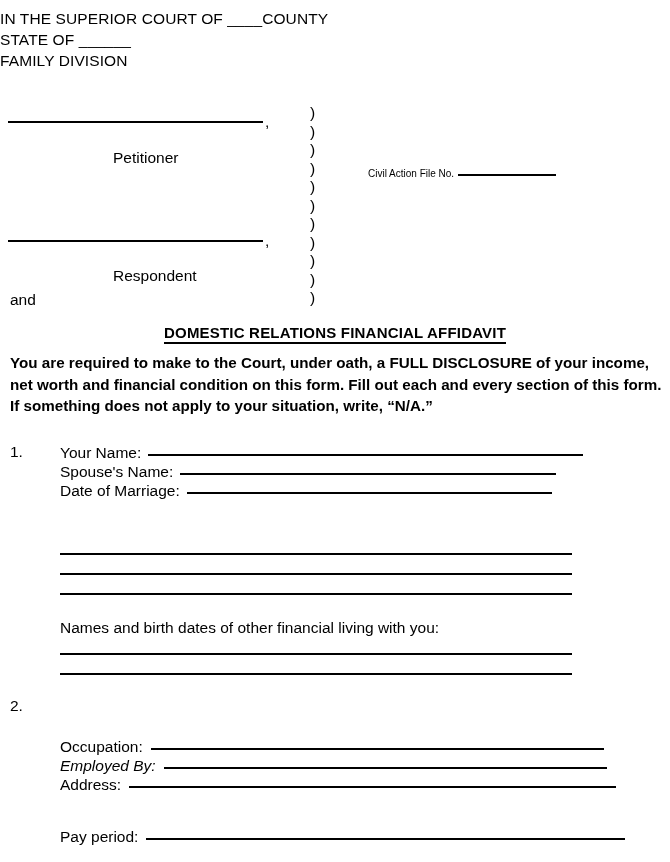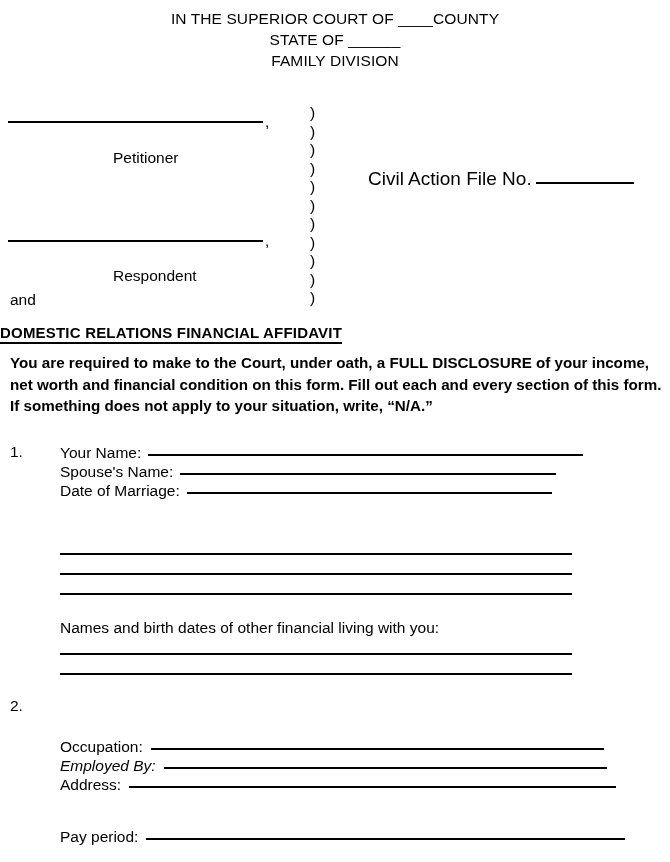--- a/index.html
+++ b/index.html
@@ -18,21 +18,21 @@
     background: #ffffff;
     overflow: hidden;
   }
 
   
   .court-heading {
     position: absolute;
     left: 0;
     top: 8px;
     width: 670px;
-    text-align: center;
+    text-align: left;
     font-size: 15.5px;
     line-height: 21px;
     letter-spacing: 0.1px;
   }
   .court-heading div { white-space: pre; }
 
   
   .caption {
     position: absolute;
     left: 0;
@@ -66,37 +66,38 @@
     left: 310px;
     top: 104px;
     font-size: 15.5px;
     line-height: 18.5px;
   }
   .paren-col div { height: 18.5px; }
   .cafn {
     position: absolute;
     left: 368px;
     top: 168px;
-    font-size: 19px;
+    font-size: 10px;
     white-space: nowrap;
   }
   .cafn .rule-inline {
     display: inline-block;
     width: 98px;
     border-bottom: 2px solid #000;
     vertical-align: 1px;
     margin-left: 4px;
   }
 
   
   .doc-title {
     position: absolute;
     left: 0;
     top: 324px;
     width: 670px;
+    text-align: center;
     font-size: 15px;
     font-weight: bold;
     letter-spacing: 0.2px;
   }
   .doc-title span {
     border-bottom: 2px solid #000;
     padding-bottom: 1px;
   }
 
   

